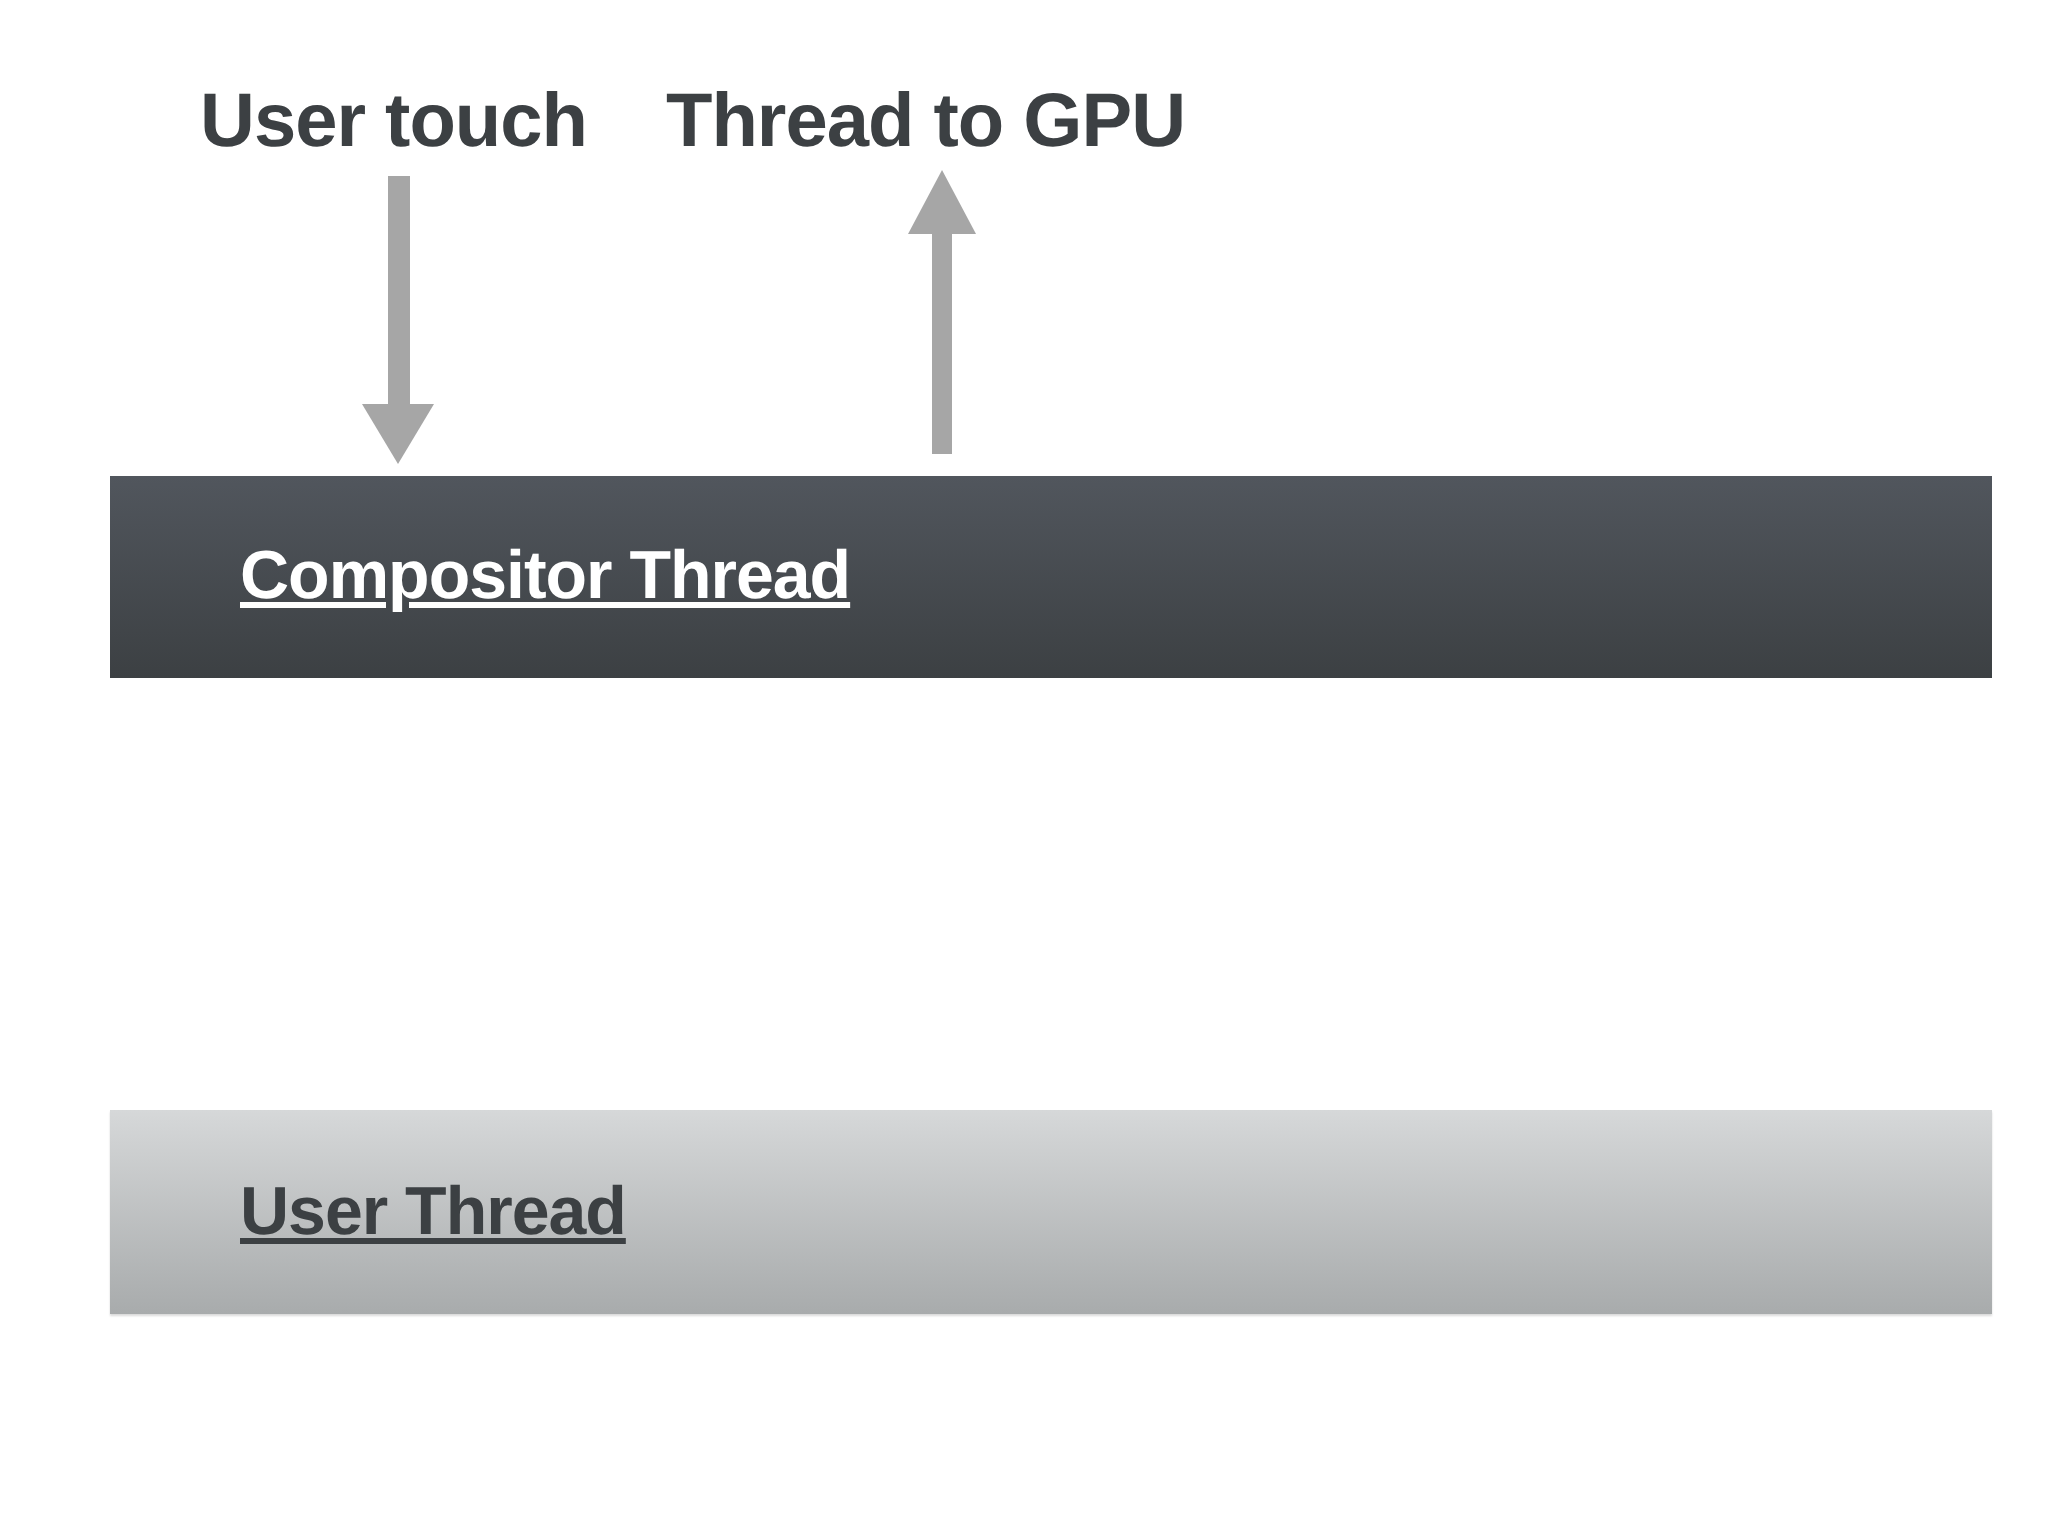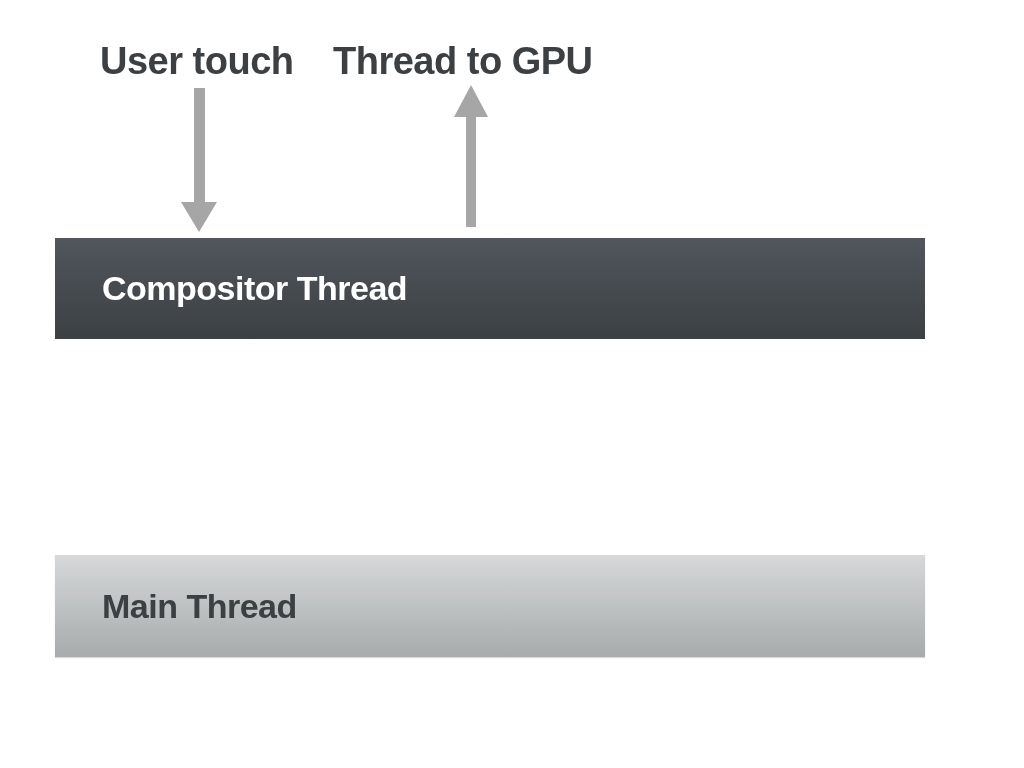--- a/index.html
+++ b/index.html
@@ -60,28 +60,29 @@
   }
   .arrow.down { left: 181px; top: 88px;  height: 144px; }
   .arrow.down .shaft { height: 114px; }
   .arrow.up   { left: 453px; top: 85px;  height: 142px; }
   .arrow.up   .shaft { height: 110px; width: 10px; }
 
   
   .lane {
     position: absolute;
     left: 55px;
-    width: 870px;
+    width: 941px;
     display: flex;
     align-items: center;
-    padding-left: 47px;
+    padding-left: 65px;
     font-size: 34px;
     font-weight: bold;
     letter-spacing: -0.5px;
     white-space: nowrap;
+    text-decoration: underline;
   }
   .lane.compositor {
     top: 238px;
     height: 101px;
     background: linear-gradient(to bottom, #51565d 0%, #3c4043 100%);
     color: #ffffff;
   }
   .lane.main {
     top: 555px;
     height: 102px;
@@ -107,16 +108,16 @@
   <div class="arrow up">
     <div class="head-up"></div>
     <div class="shaft"></div>
   </div>
 
   <div class="lane compositor">
     <span>Compositor Thread</span>
   </div>
 
   <div class="lane main">
-    <span>Main Thread</span>
+    <span>User Thread</span>
   </div>
 
 </div>
 
 </body></html>

